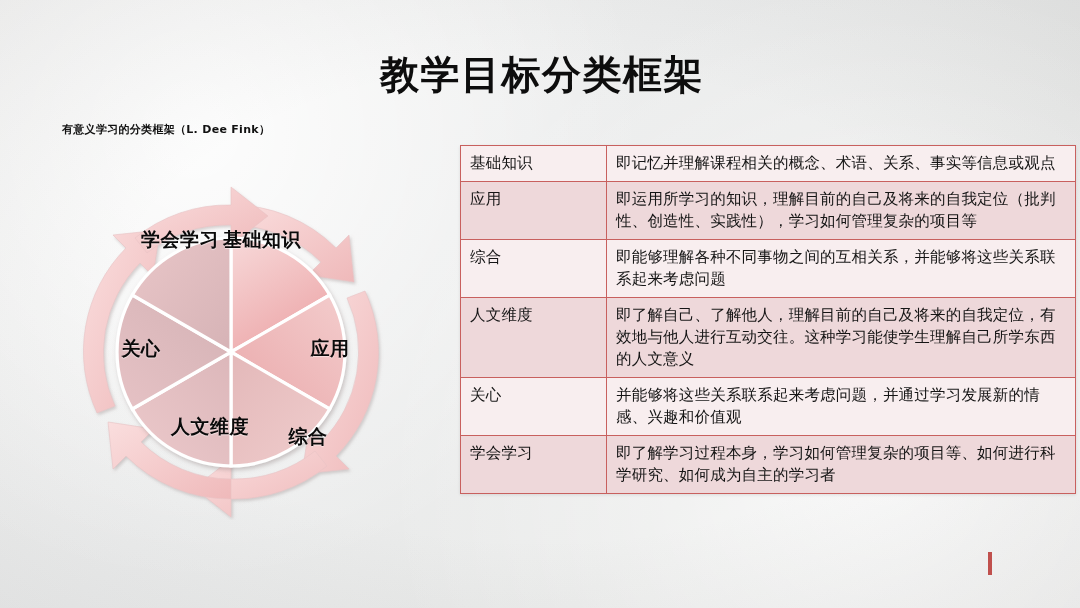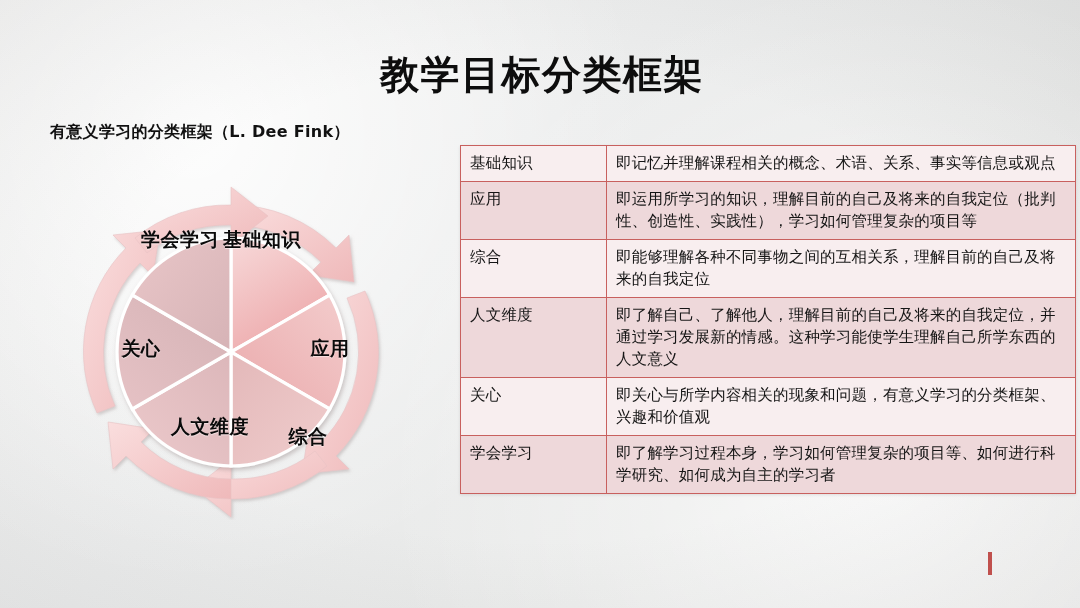--- a/index.html
+++ b/index.html
@@ -58,23 +58,23 @@
     font-size: 39px;
     font-weight: 700;
     color: #0d0d0d;
     letter-spacing: 1.5px;
     z-index: 5;
   }
 
   
   #subtitle {
     position: absolute;
-    left: 50px;
+    left: 62px;
     top: 122px;
-    font-size: 16px;
+    font-size: 11px;
     font-weight: 700;
     color: #111111;
     letter-spacing: .3px;
     z-index: 5;
     white-space: nowrap;
   }
 
   
   #wheel-wrap {
     position: absolute;
@@ -279,29 +279,29 @@
           <tr class="row-light">
             <td class="col-key">基础知识</td>
             <td class="col-desc">即记忆并理解课程相关的概念、术语、关系、事实等信息或观点</td>
           </tr>
           <tr class="row-dark">
             <td class="col-key">应用</td>
             <td class="col-desc">即运用所学习的知识，理解目前的自己及将来的自我定位（批判性、创造性、实践性），学习如何管理复杂的项目等</td>
           </tr>
           <tr class="row-light">
             <td class="col-key">综合</td>
-            <td class="col-desc">即能够理解各种不同事物之间的互相关系，理解目前的自己及将来的自我定位</td>
+            <td class="col-desc">即能够理解各种不同事物之间的互相关系，并能够将这些关系联系起来考虑问题</td>
           </tr>
           <tr class="row-dark">
             <td class="col-key">人文维度</td>
-            <td class="col-desc">即了解自己、了解他人，理解目前的自己及将来的自我定位，并通过学习发展新的情感。这种学习能使学生理解自己所学东西的人文意义</td>
+            <td class="col-desc">即了解自己、了解他人，理解目前的自己及将来的自我定位，有效地与他人进行互动交往。这种学习能使学生理解自己所学东西的人文意义</td>
           </tr>
           <tr class="row-light">
             <td class="col-key">关心</td>
-            <td class="col-desc">即关心与所学内容相关的现象和问题，有意义学习的分类框架、兴趣和价值观</td>
+            <td class="col-desc">并能够将这些关系联系起来考虑问题，并通过学习发展新的情感、兴趣和价值观</td>
           </tr>
           <tr class="row-dark">
             <td class="col-key">学会学习</td>
             <td class="col-desc">即了解学习过程本身，学习如何管理复杂的项目等、如何进行科学研究、如何成为自主的学习者</td>
           </tr>
         </tbody>
     </table>
   </div>
 
   <div id="caret"></div>

